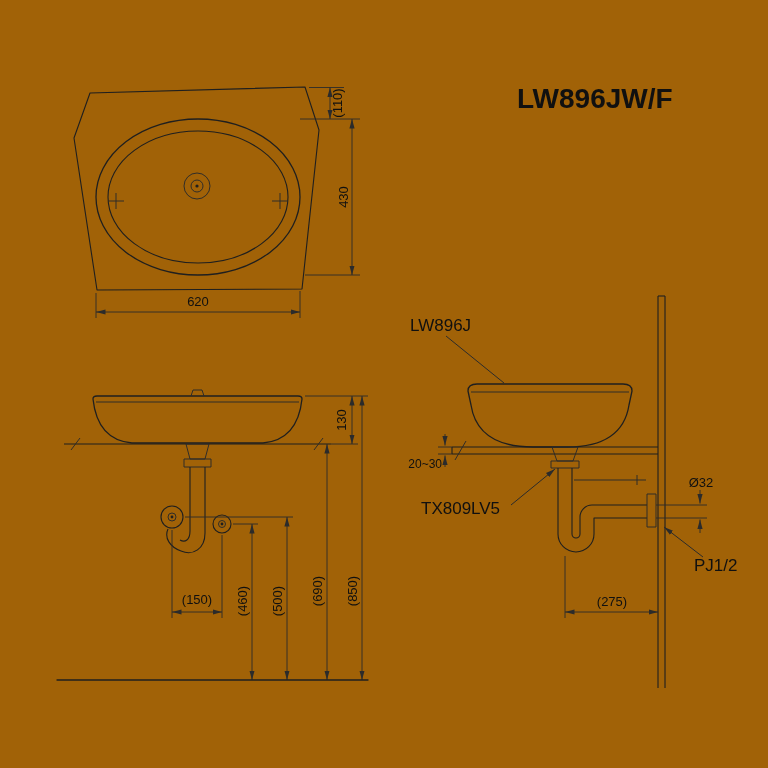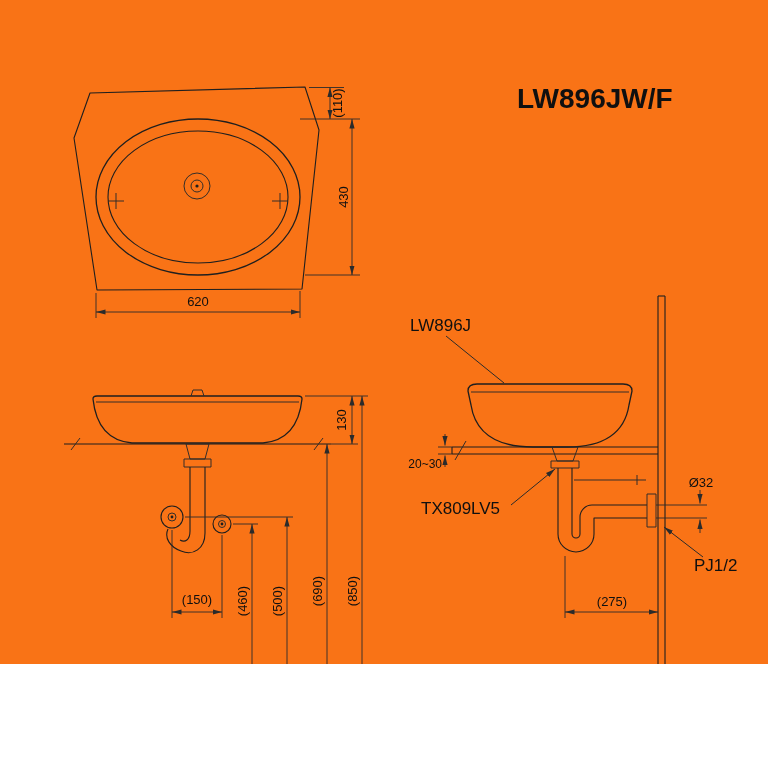--- a/index.html
+++ b/index.html
@@ -1,16 +1,16 @@
 <!DOCTYPE html>
 <html><head>
 <meta charset="utf-8">
 <style>
   html,body{margin:0;padding:0;background:#ffffff;}
-  .frame{width:768px;height:664px;background:#f97316;position:relative;overflow:hidden;}
+  .frame{width:768px;height:768px;background:#a16207;position:relative;overflow:hidden;}
   svg{display:block;}
   .outline{stroke:#1f1f1f;stroke-width:1.3;fill:none;stroke-linejoin:round;stroke-linecap:round;}
   .med{stroke:#1f1f1f;stroke-width:1.1;fill:none;stroke-linejoin:round;}
   .thin{stroke:#2a2a2a;stroke-width:0.95;fill:none;stroke-linejoin:round;}
   .dimline{stroke:#2b2b2b;stroke-width:0.9;fill:none;}
   .leader{stroke:#2b2b2b;stroke-width:1;fill:none;}
   text{font-family:"Liberation Sans","DejaVu Sans",sans-serif;fill:#101010;}
   .dim-label{font-size:13px;}
   .dim-label-sm{font-size:12px;}
   .mid{text-anchor:middle;}

